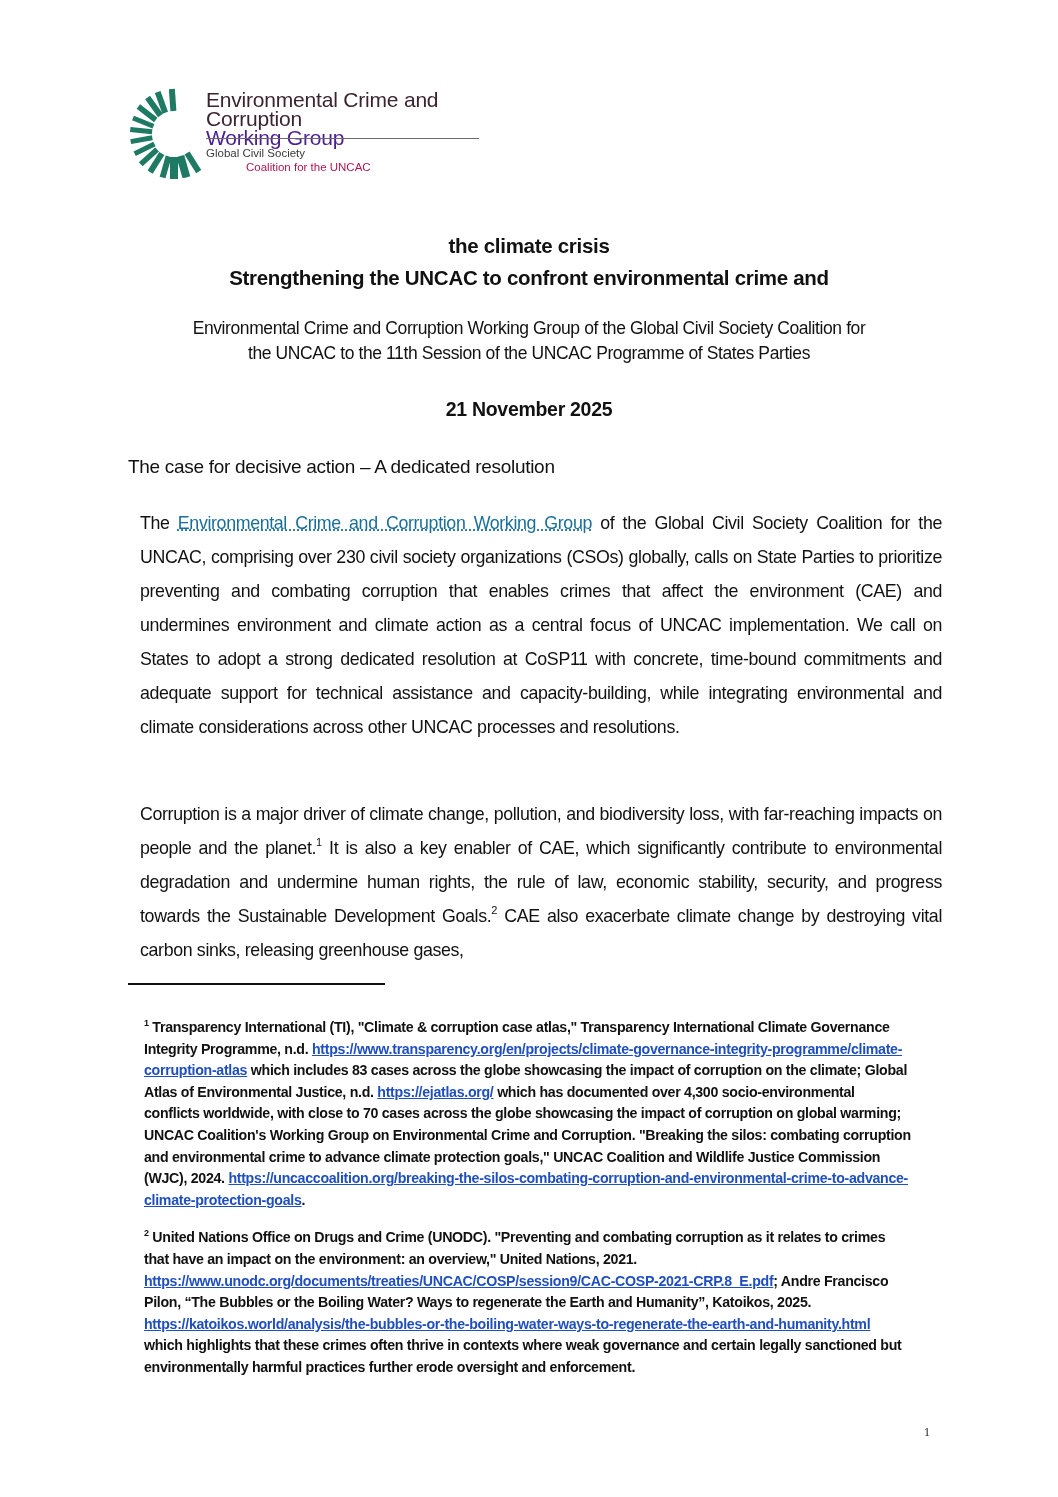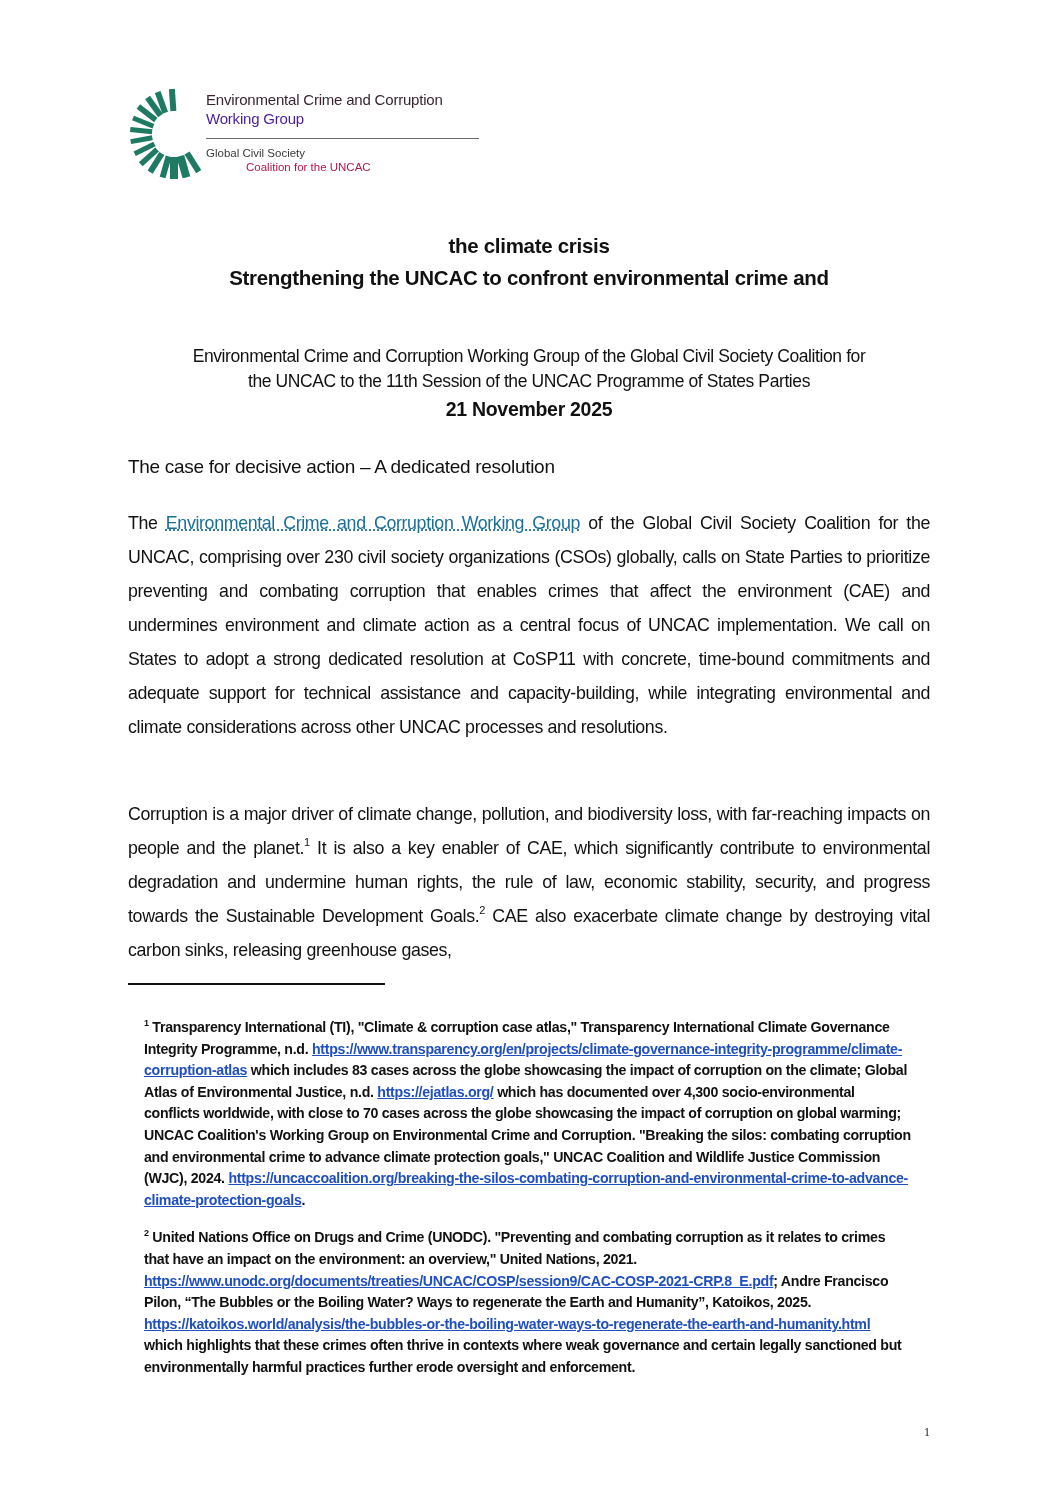--- a/index.html
+++ b/index.html
@@ -2,36 +2,36 @@
 <html><head>
 <meta charset="utf-8">
 <style>
   html, body { margin: 0; padding: 0; background: #ffffff; }
   body { width: 1058px; height: 1497px; position: relative; overflow: hidden; font-family: "Liberation Sans", sans-serif; color: #111; }
   .page { position: absolute; left: 0; top: 0; width: 1058px; height: 1497px; background: #fff; }
 
   
   .logo { position: absolute; left: 126px; top: 88px; width: 360px; height: 95px; }
   .logo-mark { position: absolute; left: 0; top: 0; width: 76px; height: 92px; }
-  .logo-title { position: absolute; left: 80px; top: 2px; font-size: 15px; line-height: 19px; letter-spacing: -0.2px; }
+  .logo-title { position: absolute; left: 80px; top: 2px; font-size: 21px; line-height: 19px; letter-spacing: -0.2px; }
   .logo-title .l1 { color: #3a2430; display: block; }
   .logo-title .l2 { color: #4c1d95; display: block; }
   .logo-rule { position: absolute; left: 80px; top: 50px; width: 273px; height: 1px; background: #6b6b6b; }
   .logo-sub { position: absolute; left: 80px; top: 58px; font-size: 11.5px; line-height: 14px; }
   .logo-sub .s1 { color: #3a3a3a; display: block; }
   .logo-sub .s2 { color: #b0164f; display: block; margin-left: 40px; }
 
   
   .title { position: absolute; left: 128px; top: 230px; width: 802px; text-align: center; font-weight: bold; font-size: 20.5px; line-height: 32px; letter-spacing: -0.3px; }
-  .subtitle { position: absolute; left: 120px; top: 316px; width: 818px; text-align: center; font-size: 17.5px; line-height: 25px; letter-spacing: -0.4px; margin-top: 28px; }
+  .subtitle { position: absolute; left: 120px; top: 316px; width: 818px; text-align: center; font-size: 17.5px; line-height: 25px; letter-spacing: -0.4px; }
   .date { position: absolute; left: 128px; top: 396px; width: 802px; text-align: center; font-weight: bold; font-size: 19.5px; line-height: 26px; letter-spacing: -0.3px; }
   .heading { position: absolute; left: 128px; top: 454px; font-weight: normal; font-size: 19px; line-height: 26px; letter-spacing: -0.3px; }
 
   
-  .para { position: absolute; left: 128px; width: 802px; font-size: 17.8px; line-height: 34px; text-align: justify; letter-spacing: -0.35px; }
+  .para { position: absolute; left: 140px; width: 802px; font-size: 17.8px; line-height: 34px; text-align: justify; letter-spacing: -0.35px; }
   .para1 { top: 506px; }
   .para2 { top: 797px; }
   .link-inline { color: #1a6f9a; text-decoration: underline dotted #1a6f9a; }
   sup { font-size: 11px; line-height: 0; vertical-align: 8px; }
 
   
   .fn-rule { position: absolute; left: 128px; top: 983px; width: 257px; height: 1.5px; background: #111; }
   .footnotes { position: absolute; left: 128px; top: 1001px; width: 800px; font-size: 14.2px; line-height: 21.6px; letter-spacing: -0.3px; }
   .footnotes p { margin: 16px; font-weight: bold; }
   .footnotes sup { font-size: 9px; vertical-align: 6px; }

